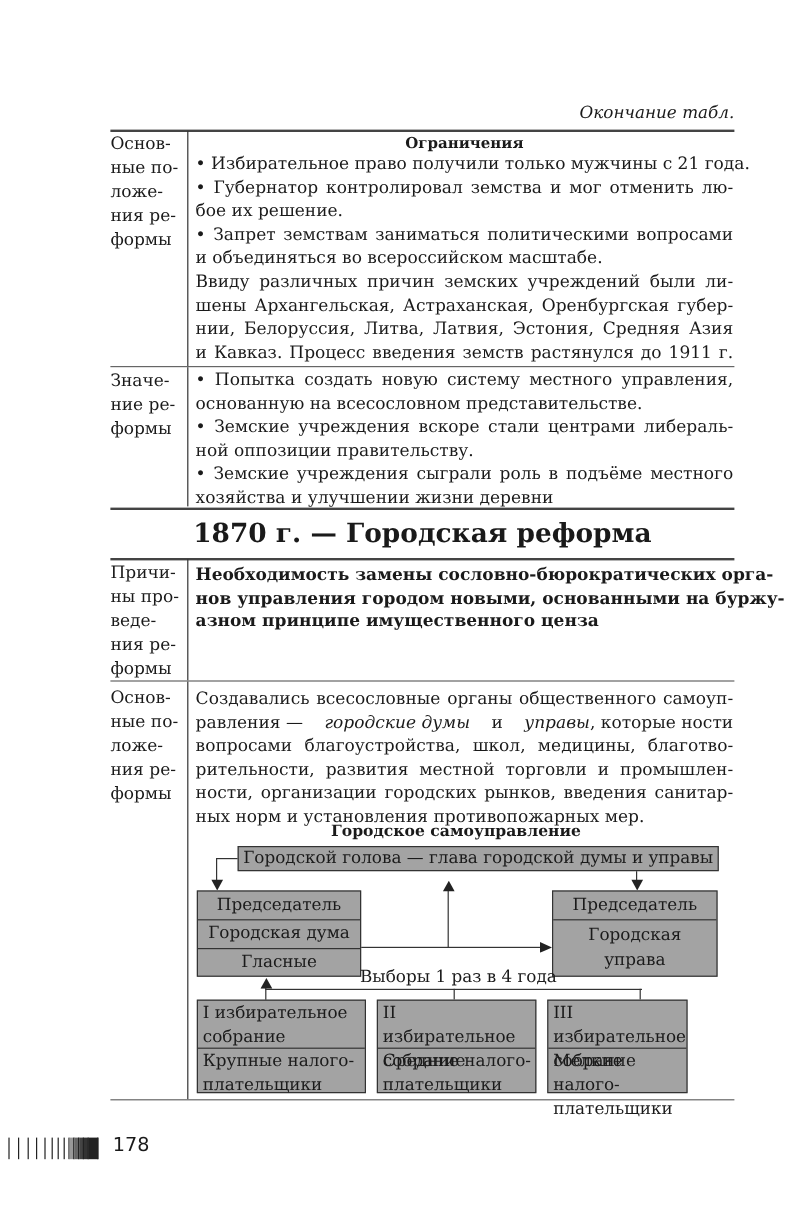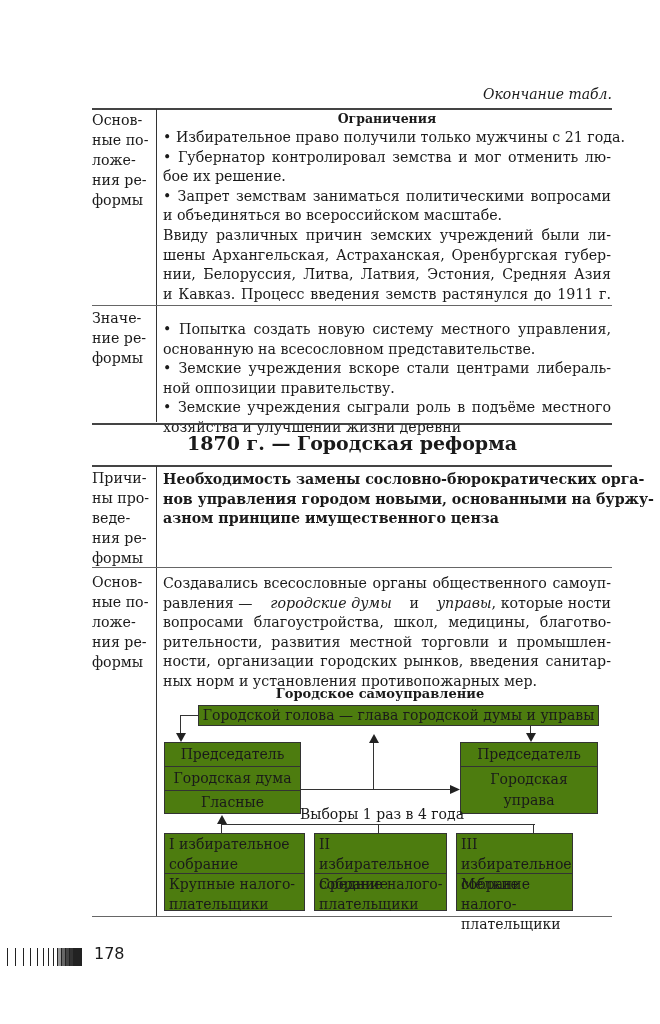--- a/index.html
+++ b/index.html
@@ -12,22 +12,22 @@
     .hline.thin { border-top: 1px solid #666; }
     .vline { position: absolute; left: 156px; width: 0; border-left: 1.5px solid #333; }
     .lcell { position: absolute; left: 92px; width: 62px; font-size: 14.2px; line-height: 20px;
       text-align: justify; text-align-last: left; }
     .lcell div { white-space: nowrap; }
     .rcell { position: absolute; left: 163px; width: 448px; font-size: 14.2px; line-height: 19.6px; }
     .rcell .ln { white-space: nowrap; text-align: justify; text-align-last: justify; }
     .rcell .ln.last { text-align-last: left; }
     .center-bold { text-align: center; font-weight: bold; font-size: 12.5px; }
     .section-title { left: 92px; width: 520px; top: 432px; text-align: center;
-      font-weight: bold; font-size: 19px; }
-    .box { position: absolute; border: 1.3px solid #333; box-sizing: border-box; background: #4d7c0f;
+      font-weight: bold; font-size: 22px; }
+    .box { position: absolute; border: 1.3px solid #333; box-sizing: border-box; background: #a3a3a3;
       font-size: 14px; }
     .row { position: absolute; left: 0; right: 0; text-align: center; }
     .row.sep { border-top: 1.3px solid #333; }
     .asm-row { position: absolute; left: 4px; right: 2px; font-size: 14px; line-height: 20px; }
     .lineseg { position: absolute; background: #333; }
     .page-num { left: 94px; top: 944px; font-family: "DejaVu Sans", "Liberation Sans", sans-serif;
       font-size: 16px; }
     .barcode { left: 0; top: 948px; width: 82px; height: 18px; display: flex; }
     .barcode span { display: block; height: 100%; border-right: 1px solid #222; box-sizing: border-box; }
     em { font-style: italic; }
@@ -63,21 +63,21 @@
 
 <div class="hline thin" style="top:305px;"></div>
 <div class="vline" style="top:306px; height:116px;"></div>
 
 <div class="lcell" style="top:308px;">
   <div>Значе-</div>
   <div>ние ре-</div>
   <div>формы</div>
 </div>
 
-<div class="rcell" style="top:308px;margin-top:12px;">
+<div class="rcell" style="top:308px;">
   <div class="ln">• Попытка создать новую систему местного управления,</div>
   <div class="ln last">основанную на всесословном представительстве.</div>
   <div class="ln">• Земские учреждения вскоре стали центрами либераль-</div>
   <div class="ln last">ной оппозиции правительству.</div>
   <div class="ln">• Земские учреждения сыграли роль в подъёме местного</div>
   <div class="ln last">хозяйства и улучшении жизни деревни</div>
 </div>
 
 <div class="hline" style="top:423px;"></div>
 

